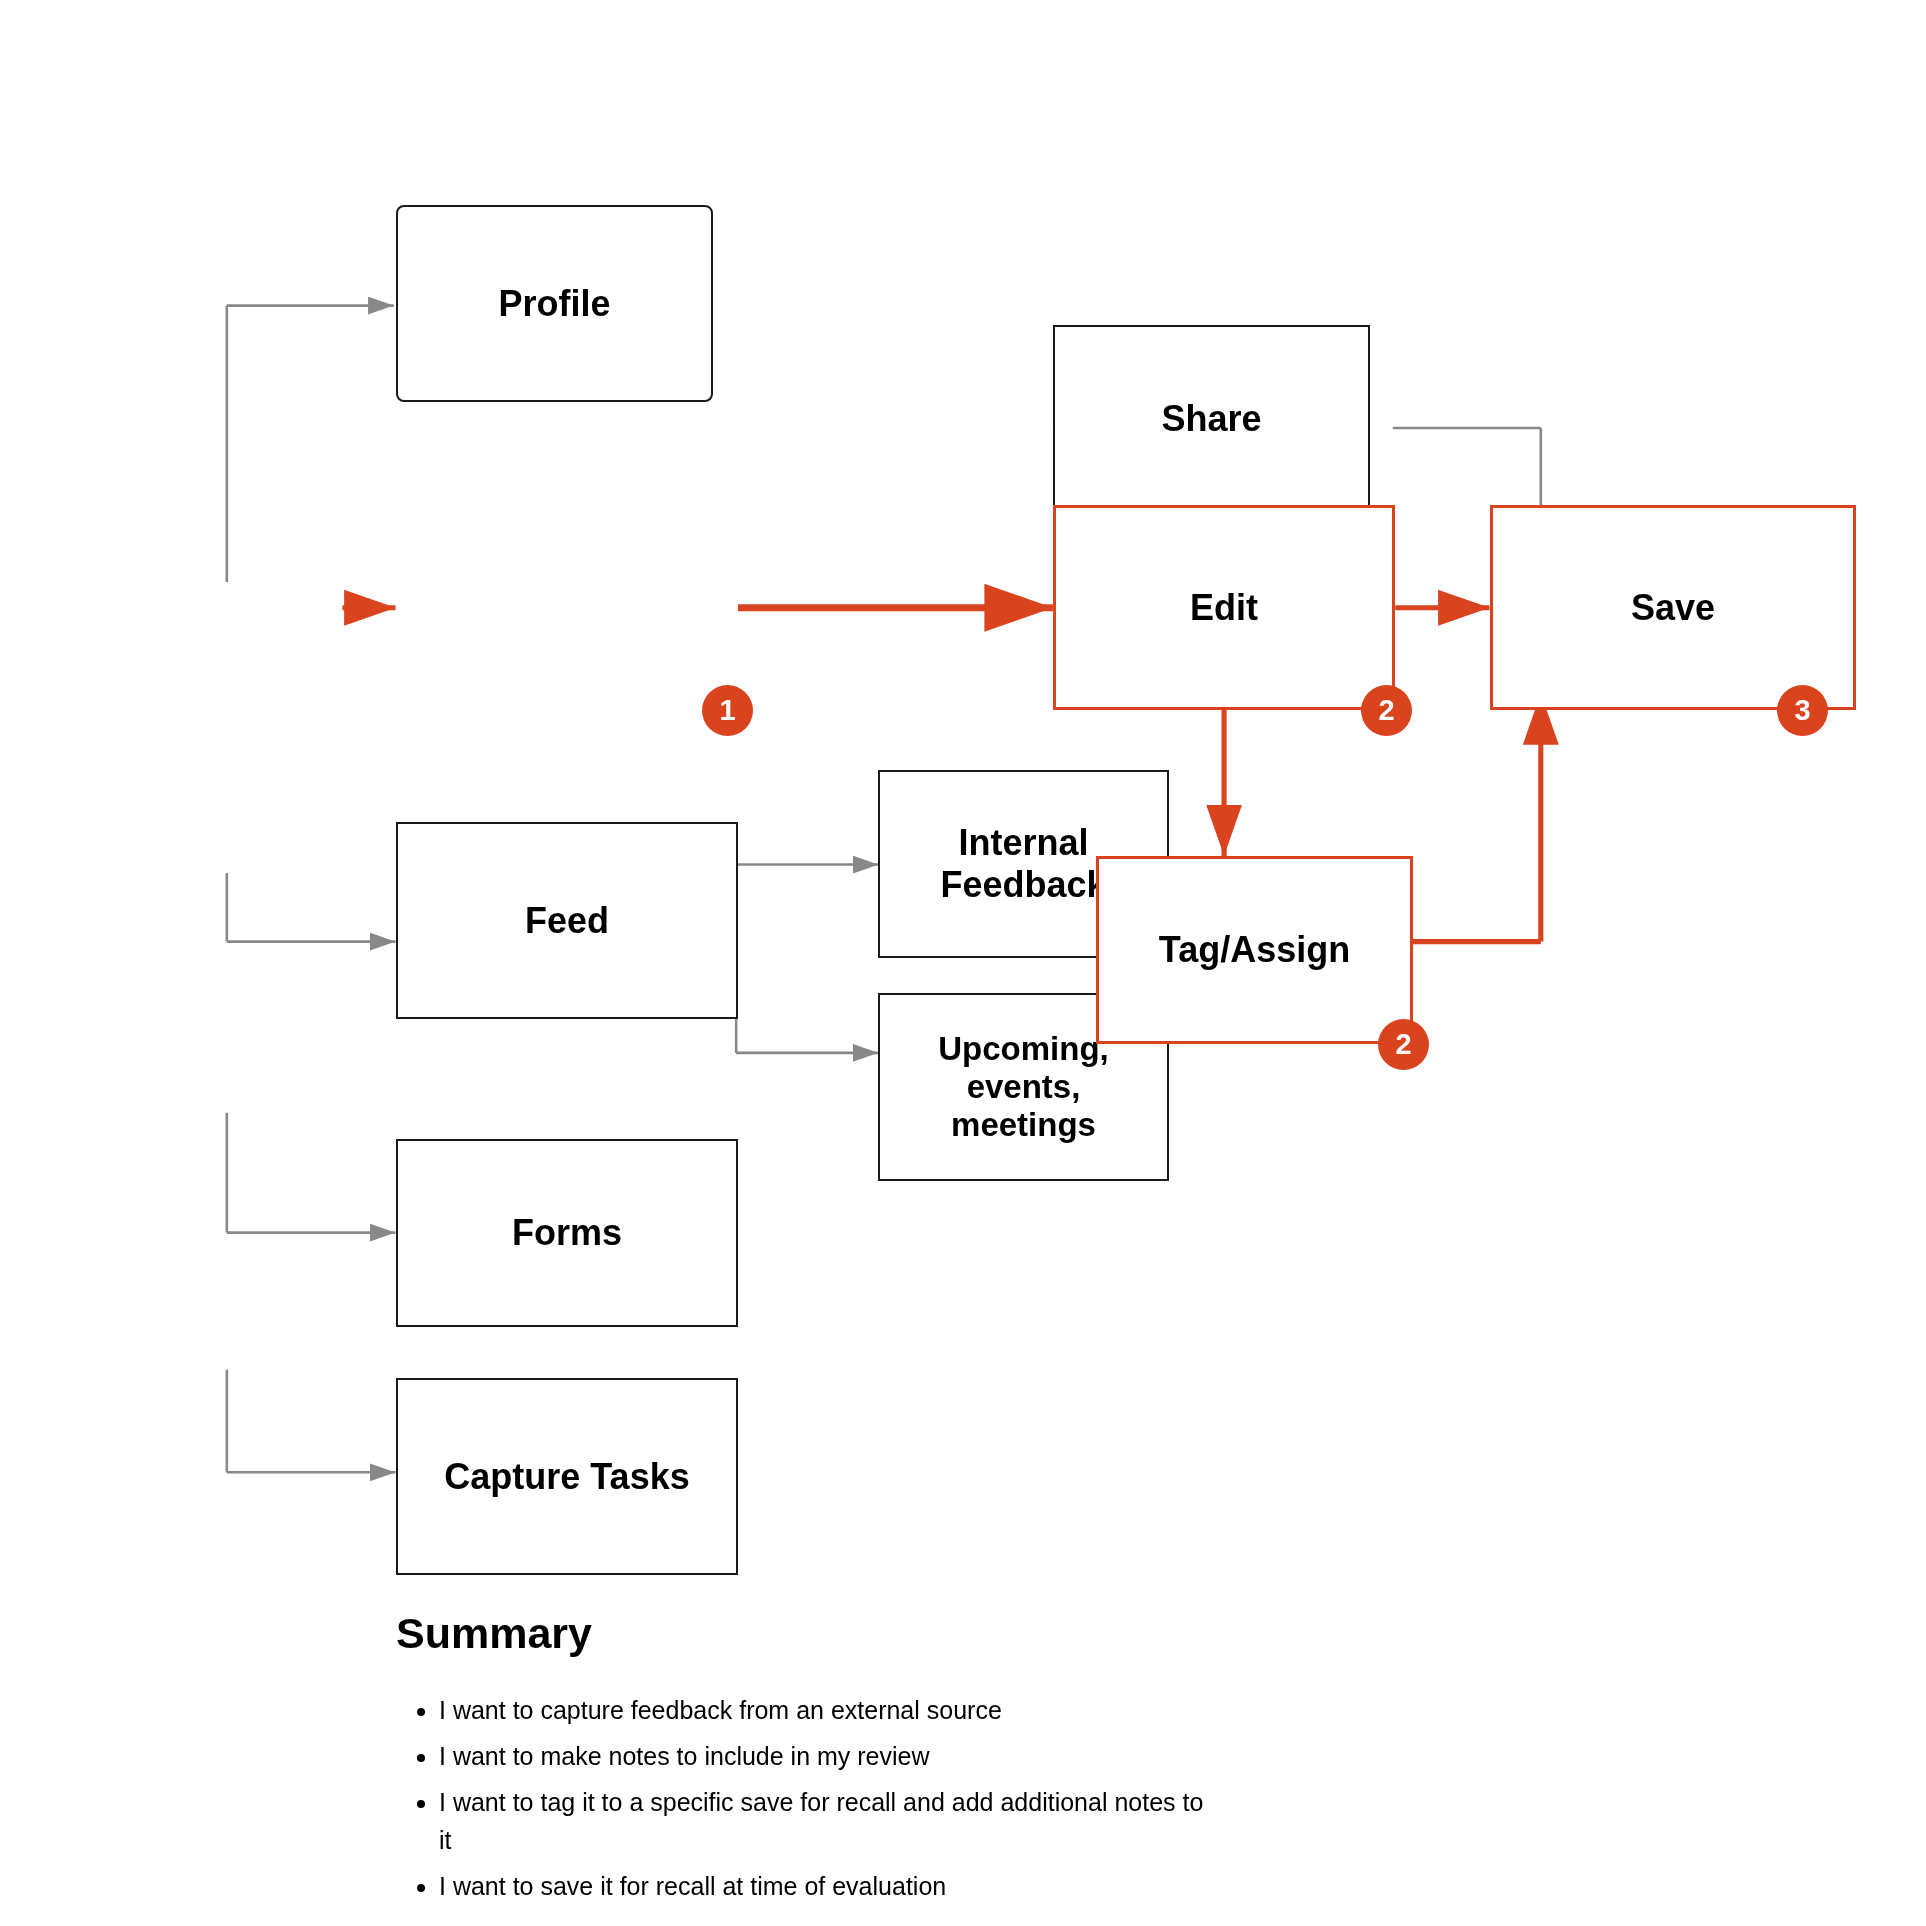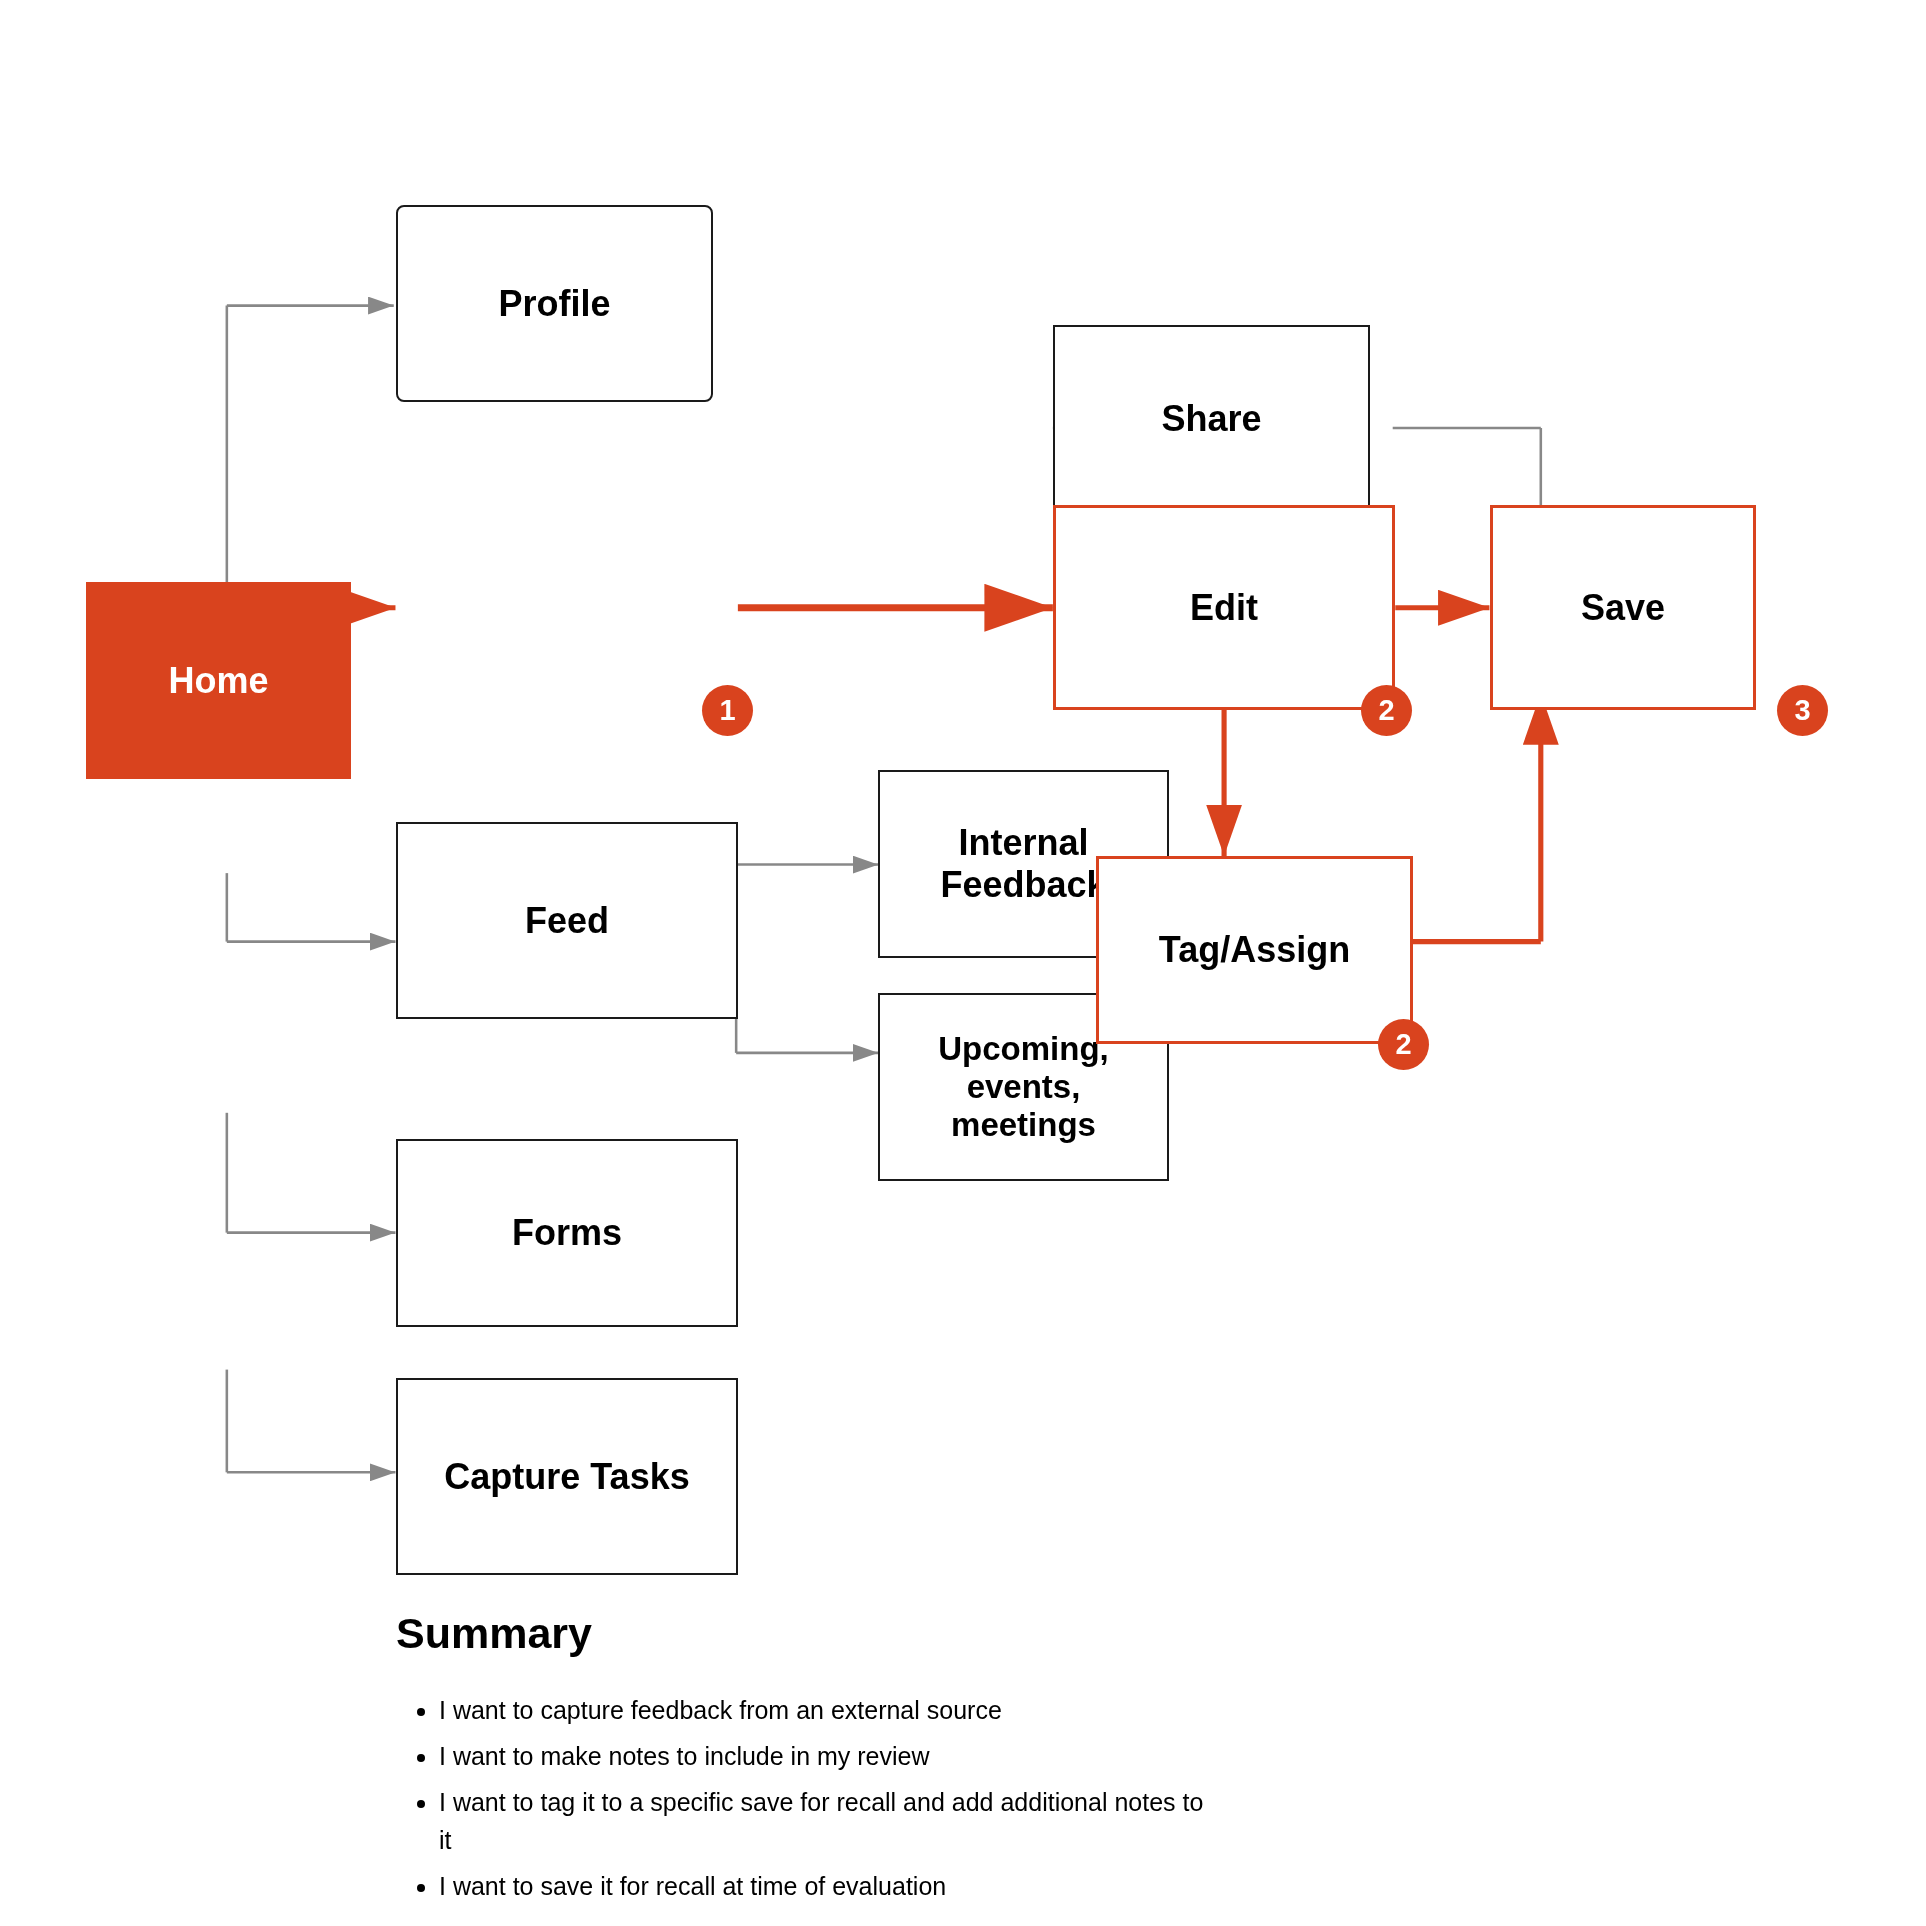--- a/index.html
+++ b/index.html
@@ -130,23 +130,20 @@
 
     <line x1="1630" y1="1100" x2="1800" y2="1100" stroke="#d9431e" stroke-width="6"></line>
     <line x1="1800" y1="1100" x2="1800" y2="810" stroke="#d9431e" stroke-width="6" marker-end="url(#arrowRed)"></line>
 
     <line x1="1630" y1="710" x2="1740" y2="710" stroke="#d9431e" stroke-width="6" marker-end="url(#arrowRed)"></line>
 
     <line x1="1224" y1="1010" x2="1280" y2="1010" stroke="#888" stroke-width="3"></line>
     <line x1="1280" y1="1010" x2="1280" y2="1100" stroke="#888" stroke-width="3" marker-end="url(#arrowGray)"></line>
   </svg>
 
-  <div class="box home-box" style="left:86px; top:582px; width:265px; height:197px;">
-    <span>Home</span>
-  </div>
 
   <div class="box" style="left:396px; top:205px; width:317px; height:197px;border-radius:8px;">
     <span>Profile</span>
   </div>
 
 
   <div class="badge" style="left:702px; top:685px;">
     <span>1</span>
   </div>
 
@@ -178,21 +175,21 @@
   </div>
 
   <div class="box red-border" style="left:1053px; top:505px; width:342px; height:205px;">
     <span>Edit</span>
   </div>
 
   <div class="badge" style="left:1361px; top:685px;">
     <span>2</span>
   </div>
 
-  <div class="box red-border" style="left:1490px; top:505px; width:266px; height:205px;">
+  <div class="box red-border" style="left:1490px; top:505px; width:366px; height:205px;">
     <span>Save</span>
   </div>
 
   <div class="badge" style="left:1777px; top:685px;">
     <span>3</span>
   </div>
 
   <div class="box red-border" style="left:1096px; top:856px; width:317px; height:188px;">
     <span>Tag/Assign</span>
   </div>

